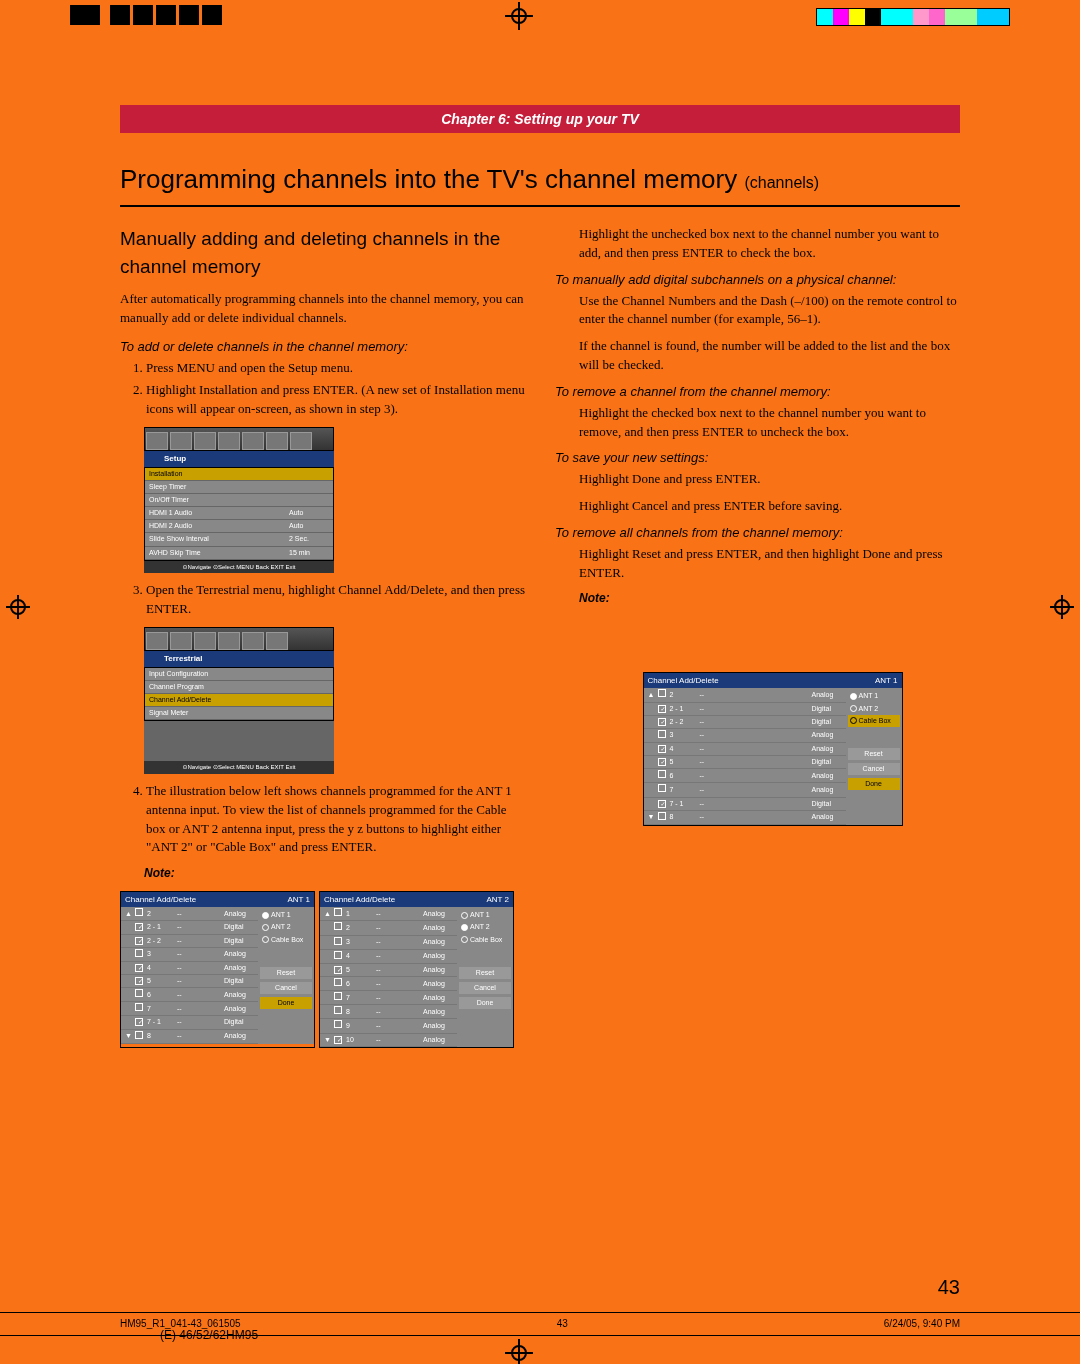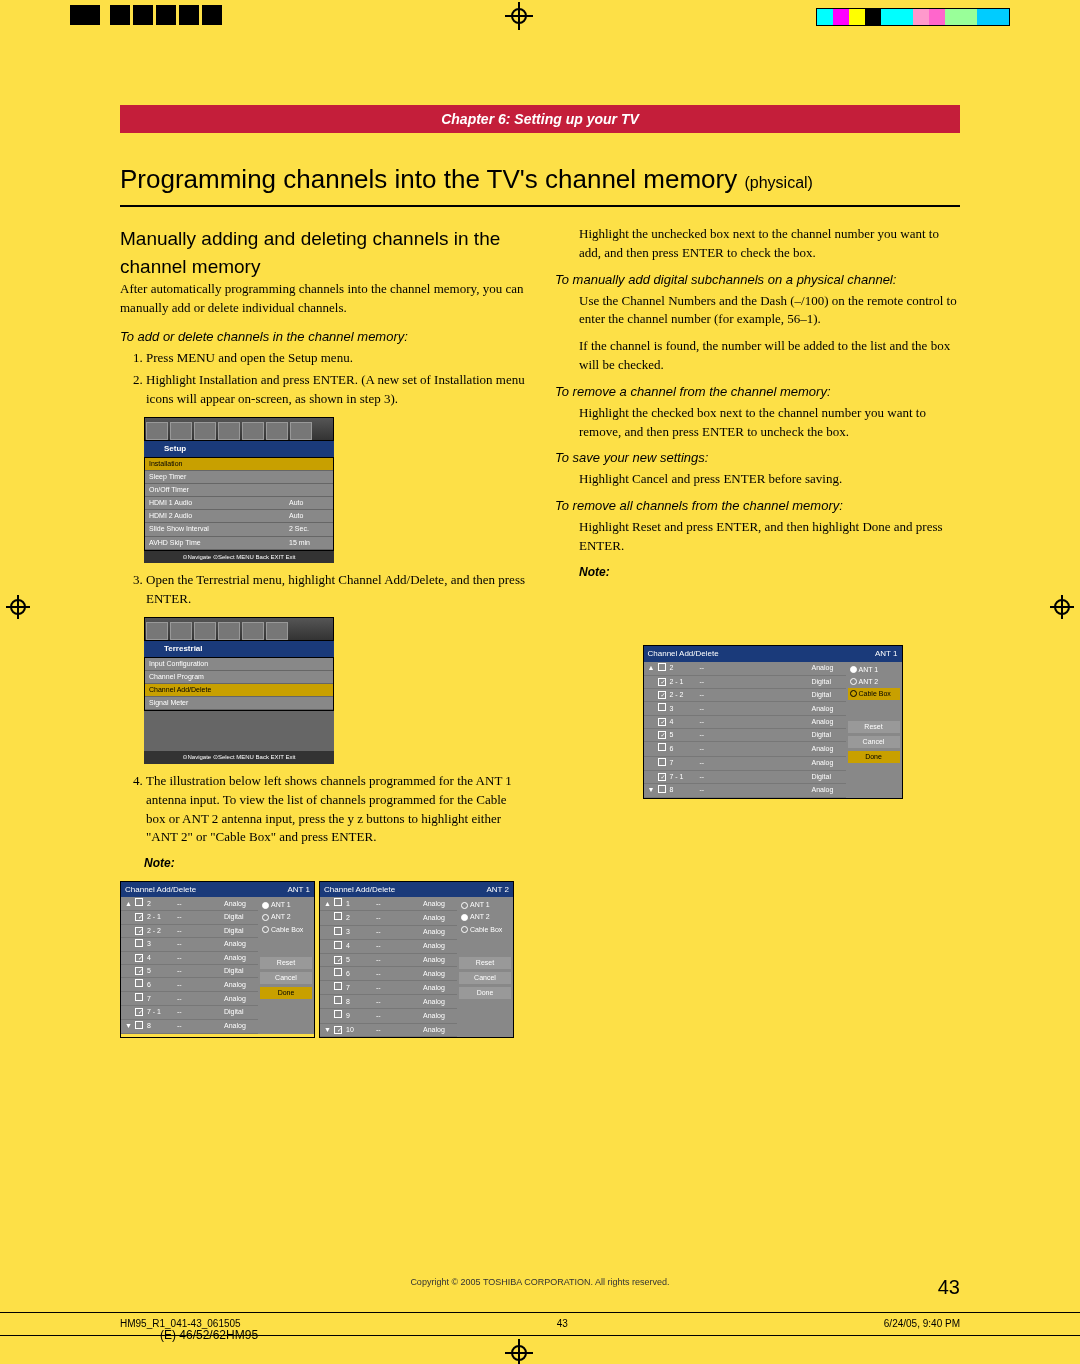--- a/index.html
+++ b/index.html
@@ -1,17 +1,17 @@
 <!DOCTYPE html>
 <html><head>
 <meta charset="utf-8">
 <style>
   * { margin: 0; padding: 0; box-sizing: border-box; }
   body { font-family: Georgia, 'Times New Roman', serif; background: #fff; color: #000; font-size: 13px; line-height: 1.45; }
-  .page { width: 1080px; height: 1364px; position: relative; background: #fde047; }
+  .page { width: 1080px; height: 1364px; position: relative; background: #f97316; }
 
   
   .reg-top, .reg-bottom { position: absolute; left: 0; right: 0; }
   .reg-top { top: 5px; }
   .reg-block-l { position: absolute; left: 70px; top: 0; width: 30px; height: 20px; background: #000; }
   .reg-squares { position: absolute; left: 110px; top: 0; display: flex; }
   .reg-squares span { width: 20px; height: 20px; background: #000; margin-right: 3px; }
   .crosshair { position: absolute; width: 28px; height: 28px; }
   .crosshair::before, .crosshair::after { content: ''; position: absolute; background: #000; }
   .crosshair::before { left: 13px; top: 0; width: 2px; height: 28px; }
@@ -31,21 +31,21 @@
   .side-cross::after{top:11px;left:0;width:24px;height:2px;}
   .side-cross .c{position:absolute;left:4px;top:4px;width:16px;height:16px;border:2px solid #000;border-radius:50%;}
   .sc-l{left:6px;top:595px;} .sc-r{right:6px;top:595px;}
 
   .content { position: absolute; left: 120px; right: 120px; top: 105px; bottom: 90px; }
   .chapter-bar { background: #c41e3a; color: #fff; text-align: center; padding: 4px 0; font-family: Arial, sans-serif; font-size: 14px; font-weight: bold; font-style: italic; margin-bottom: 28px; }
   .title { font-family: Arial, sans-serif; font-weight: normal; font-size: 26px; border-bottom: 2px solid #000; padding-bottom: 6px; margin-bottom: 18px; }
   .title .cont { font-size: 16px; }
   .cols { display: flex; gap: 30px; }
   .col { flex: 1; }
-  h3 { font-family: Arial, sans-serif; font-size: 19px; font-weight: normal; margin-bottom: 0; }
+  h3 { font-family: Arial, sans-serif; font-size: 19px; font-weight: normal; margin-bottom: 10px; }
   .para { margin-bottom: 10px; }
   .subh { font-style: italic; font-family: Arial, sans-serif; font-size: 13px; margin: 6px 0 2px; }
   ol { padding-left: 26px; margin-bottom: 8px; }
   ol li { margin-bottom: 4px; }
   .indent { padding-left: 24px; margin-bottom: 8px; }
   .note-label { font-style: italic; font-weight: bold; font-family: Arial, sans-serif; font-size: 12px; margin: 4px 0 4px 24px; }
 
   
   .shot { width: 190px; margin: 6px 0 8px 24px; font-family: Arial, sans-serif; font-size: 7px; color: #fff; }
   .shot-tabs { height: 24px; background: linear-gradient(#555,#333); border: 1px solid #000; display:flex; align-items:flex-end;}
@@ -119,21 +119,21 @@
       <span class="c"></span>
     </div>
   <div class="side-cross sc-r">
       <span class="c"></span>
     </div>
 
   <div class="content">
     <div class="chapter-bar">Chapter 6: Setting up your TV</div>
     <div class="title">
       <span>Programming channels into the TV's channel memory</span>
-      <span class="cont">(physical)</span>
+      <span class="cont">(channels)</span>
     </div>
 
     <div class="cols">
 
       <div class="col">
         <h3>Manually adding and deleting channels in the channel memory</h3>
         <p class="para">After automatically programming channels into the channel memory, you can manually add or delete individual channels.</p>
         <p class="subh">To add or delete channels in the channel memory:</p>
         <ol>
           <li>Press MENU and open the Setup menu.</li>
@@ -407,20 +407,21 @@
         <p class="indent">Highlight the unchecked box next to the channel number you want to add, and then press ENTER to check the box.</p>
 
         <p class="subh">To manually add digital subchannels on a physical channel:</p>
         <p class="indent">Use the Channel Numbers and the Dash (–/100) on the remote control to enter the channel number (for example, 56–1).</p>
         <p class="indent">If the channel is found, the number will be added to the list and the box will be checked.</p>
 
         <p class="subh">To remove a channel from the channel memory:</p>
         <p class="indent">Highlight the checked box next to the channel number you want to remove, and then press ENTER to uncheck the box.</p>
 
         <p class="subh">To save your new settings:</p>
+        <p class="indent">Highlight Done and press ENTER.</p>
 
         <p class="indent">Highlight Cancel and press ENTER before saving.</p>
 
         <p class="subh">To remove all channels from the channel memory:</p>
         <p class="indent">Highlight Reset and press ENTER, and then highlight Done and press ENTER.</p>
         <div class="note-label" style="margin-left:24px;">Note:</div>
 
         <div class="chanbox-wrap single" style="margin-top:60px; padding-left:30px;" id="chan-right">
             <div class="ct chanbox" style="width: 260px;">
               <div class="ct-hd">
@@ -509,21 +510,20 @@
                   <div class="ct-btn">Cancel</div>
                   <div class="ct-btn sel">Done</div>
                 </div>
               </div>
             </div>
           </div>
       </div>
     </div>
   </div>
 
-  <div class="footer">Copyright © 2005 TOSHIBA CORPORATION. All rights reserved.</div>
   <div class="pagenum">43</div>
   <div class="printline">
     <span>HM95_R1_041-43_061505</span>
     <span>43</span>
     <span>6/24/05, 9:40 PM</span>
   </div>
   <div class="model">(E) 46/52/62HM95</div>
 
   <div class="cross-bottom">
       <span class="c"></span>

